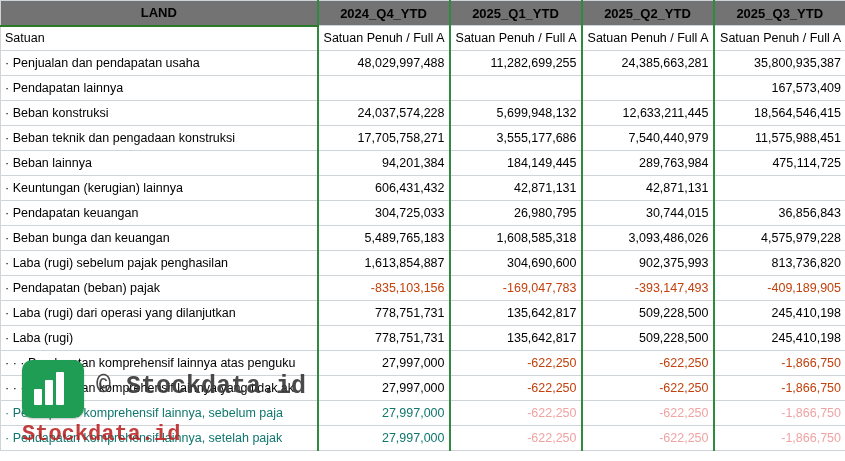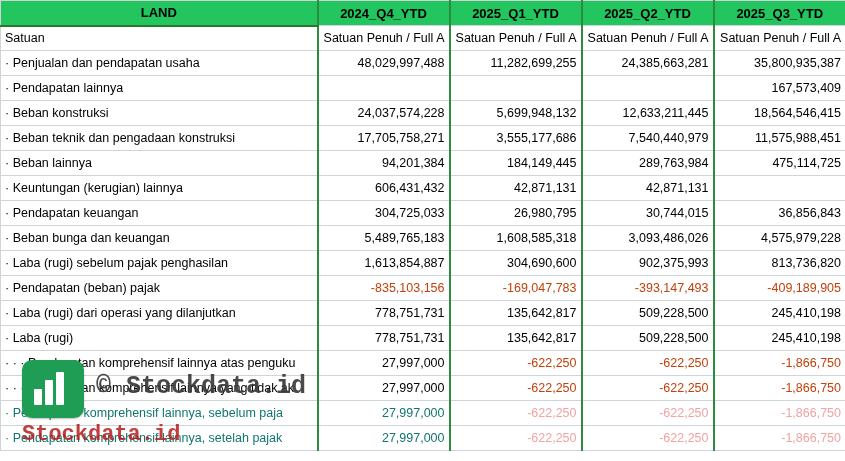--- a/index.html
+++ b/index.html
@@ -26,21 +26,21 @@
   table.fin col.c0 { width: 317px; }
   table.fin col.cq { width: 132px; }
   table.fin th, table.fin td {
     border: 1px solid #cfd4d9;
     padding: 0 4px;
     height: 25px;
     overflow: hidden;
     white-space: nowrap;
   }
   thead th {
-    background: #22c55e;
+    background: #737373;
     font-weight: bold;
     font-size: 13px;
     text-align: center;
     border-bottom: 2px solid #2b7a2b;
   }
   thead th.label-head {
     border-bottom: 2px solid #2b7a2b;
   }
   
   thead th.qsep, tbody td.qsep {

